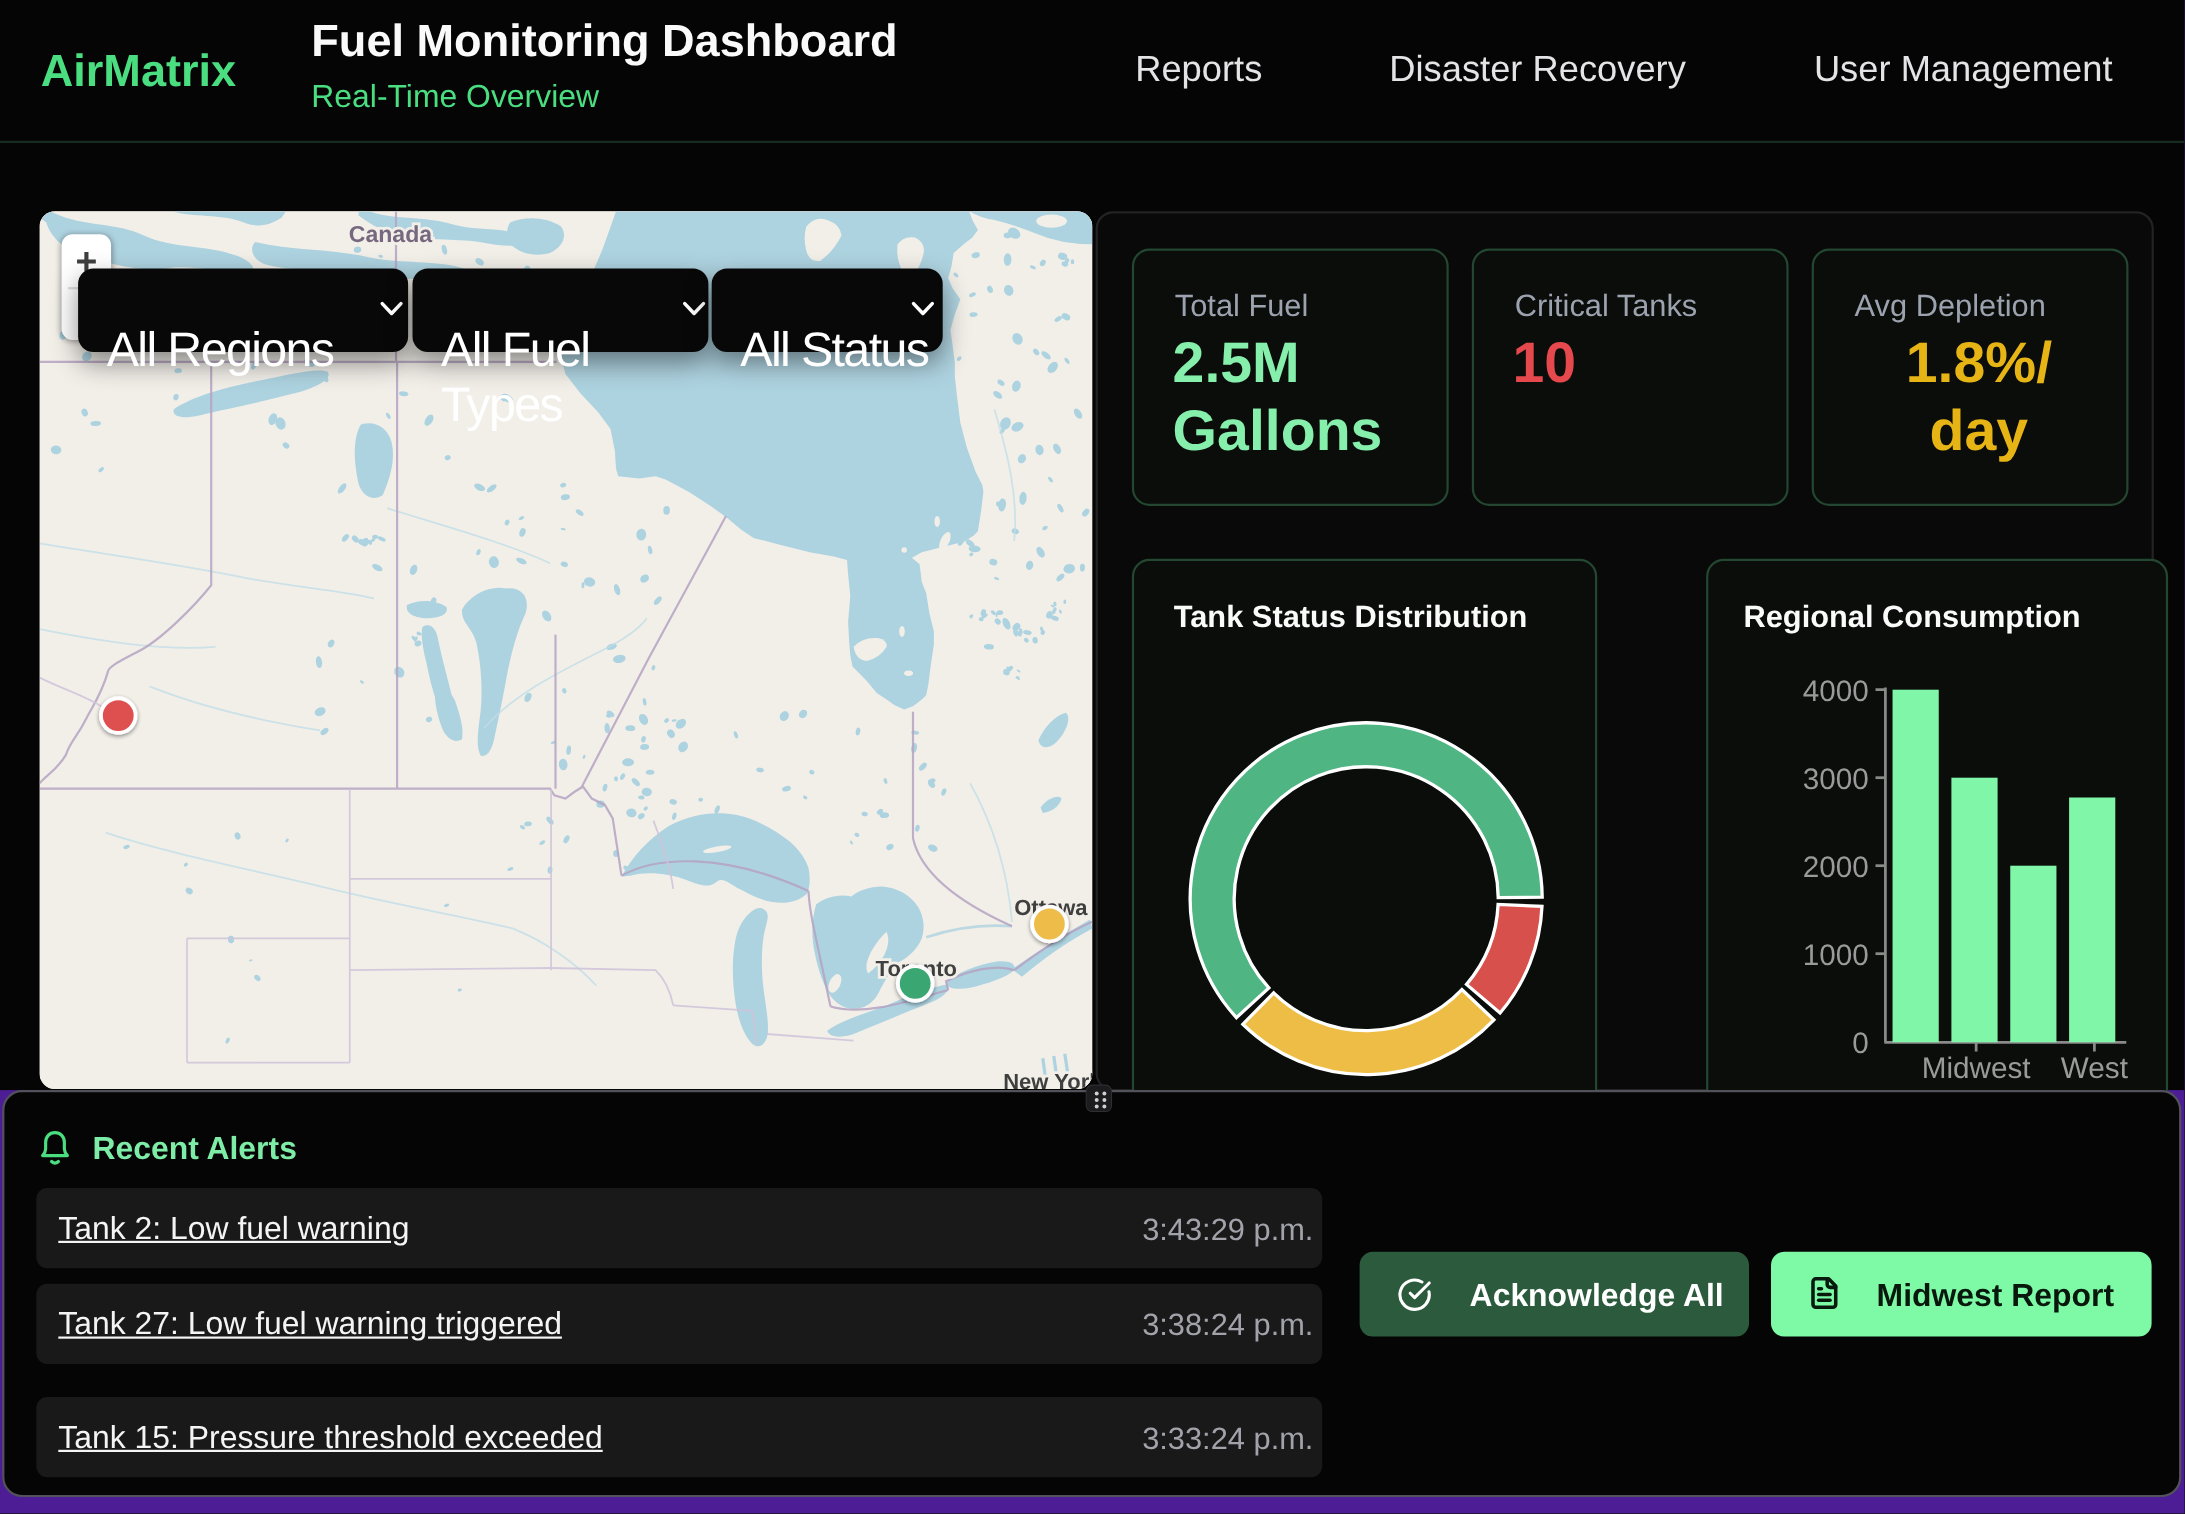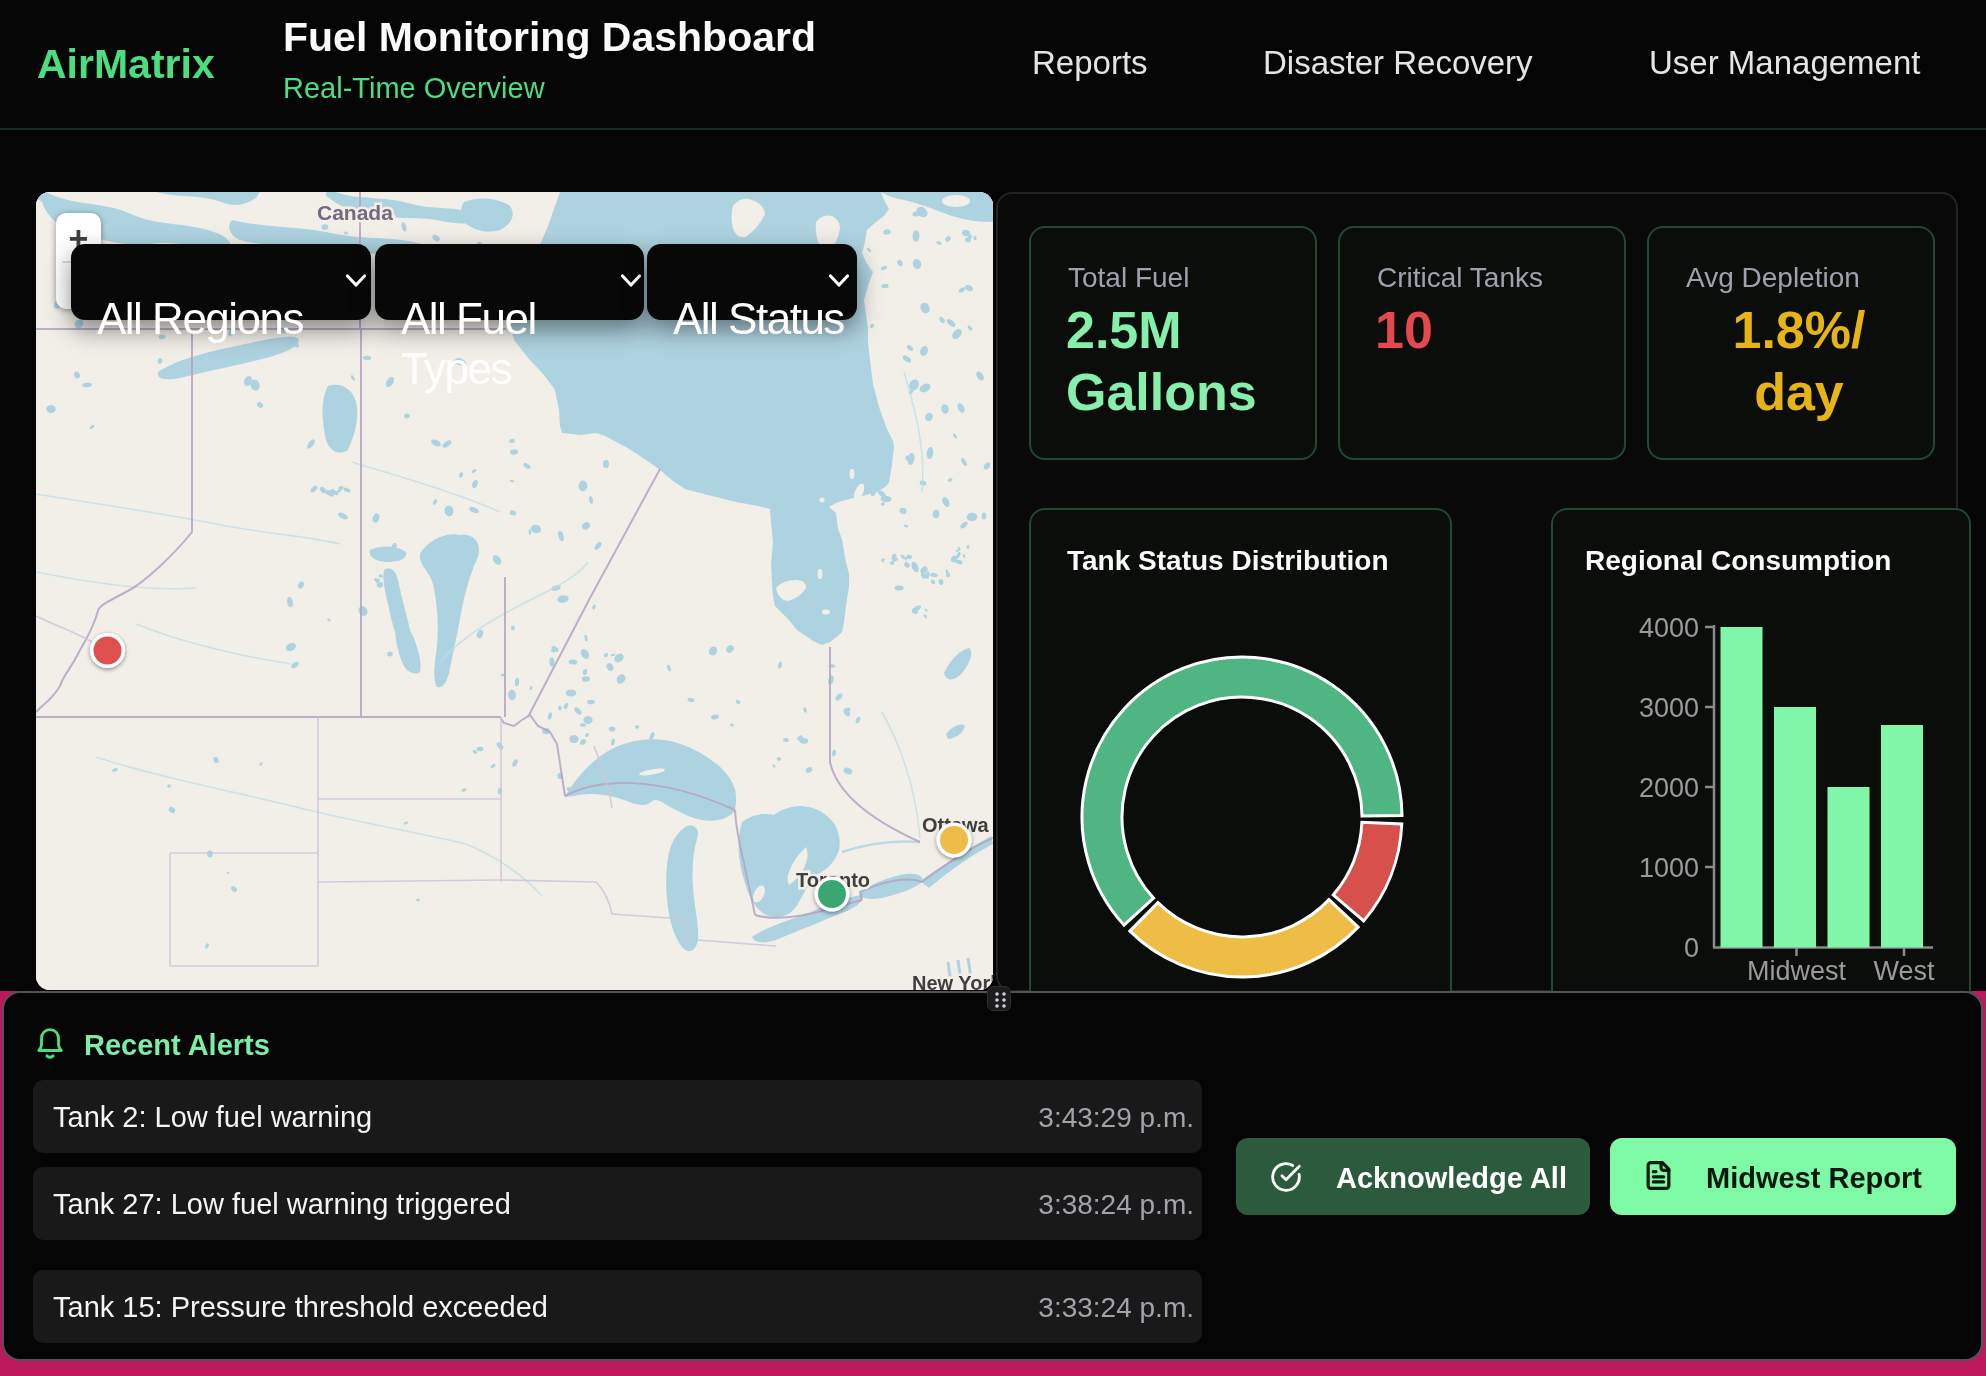--- a/index.html
+++ b/index.html
@@ -1,18 +1,18 @@
 <!DOCTYPE html>
 <html><head>
 <meta charset="utf-8">
 <style>
 * { margin:0; padding:0; box-sizing:border-box; }
 html,body { width:1986px; height:1376px; background:#1a1a1d; overflow:hidden; }
 body { font-family:"Liberation Sans", sans-serif; }
-#root { position:relative; width:1986px; height:1376px; background:#be185d; }
+#root { position:relative; width:1986px; height:1376px; background:#4c1d95; }
 .abs { position:absolute; }
 
 
 #header { left:0; top:0; width:1986px; height:1376px; background:#050505; height:130px; border-bottom:2px solid #172c20; }
 #mainbg { left:0; top:130px; width:1986px; height:861px; background:#050505; }
 #logo { left:37px; top:41px; font-size:41px; font-weight:bold; color:#4ade80; letter-spacing:0; }
 #title { left:283px; top:14px; font-size:41px; font-weight:bold; color:#fafafa; }
 #subtitle { left:283px; top:72px; font-size:29px; color:#4ade80; }
 .nav { top:44px; font-size:33px; color:#e4e4e7; }
 
@@ -30,21 +30,21 @@
 #zoomctl .plus { position:absolute; left:0; top:6px; width:45px; text-align:center; font-size:34px; font-weight:bold; color:#3f3f3f; }
 #zoomctl .sep { position:absolute; left:6px; top:48px; width:33px; height:2px; background:#ddd; }
 .dd { top:244px; height:76px; background:#080808; border-radius:14px; box-shadow:0 10px 24px rgba(0,0,0,.45); color:#fff; }
 .dd span { position:absolute; left:26px; top:18px; font-size:44px; font-weight:400; letter-spacing:-1.5px;margin-top:32px; }
 .dd svg { position:absolute; top:29px; }
 
 
 #bpanel { left:2px; top:991px; width:1981px; height:370px; background:#050505; border:2px solid #52525b; border-radius:18px; }
 #alerthead { left:84px; top:1029px; font-size:29px; font-weight:bold; color:#7deca6; }
 .arow { left:33px; width:1169px; height:73px; background:#191919; border-radius:10px; }
-.atext { position:absolute; left:20px; top:21px; font-size:29px; color:#f4f4f5; }
+.atext { position:absolute; left:20px; top:21px; font-size:29px; color:#f4f4f5;text-decoration:underline; }
 .atime { position:absolute; right:8px; top:22px; font-size:28px; color:#a2a2ab; }
 #ackbtn { left:1236px; top:1138px; width:354px; height:77px; background:#2c5a3d; border-radius:12px; }
 #genbtn { left:1610px; top:1138px; width:346px; height:77px; background:#7efaa6; border-radius:12px; }
 #ackbtn span { position:absolute; left:100px; top:24px; font-size:29px; font-weight:bold; color:#fff; }
 #genbtn span { position:absolute; left:96px; top:24px; font-size:29px; font-weight:bold; color:#08180d; }
 #handle { left:987px; top:986px; width:24px; height:25px; background:#1c1c1f; border-radius:6px; border:1px solid #2e2e33; }
 </style>
 </head>
 <body>
 <div id="root">

